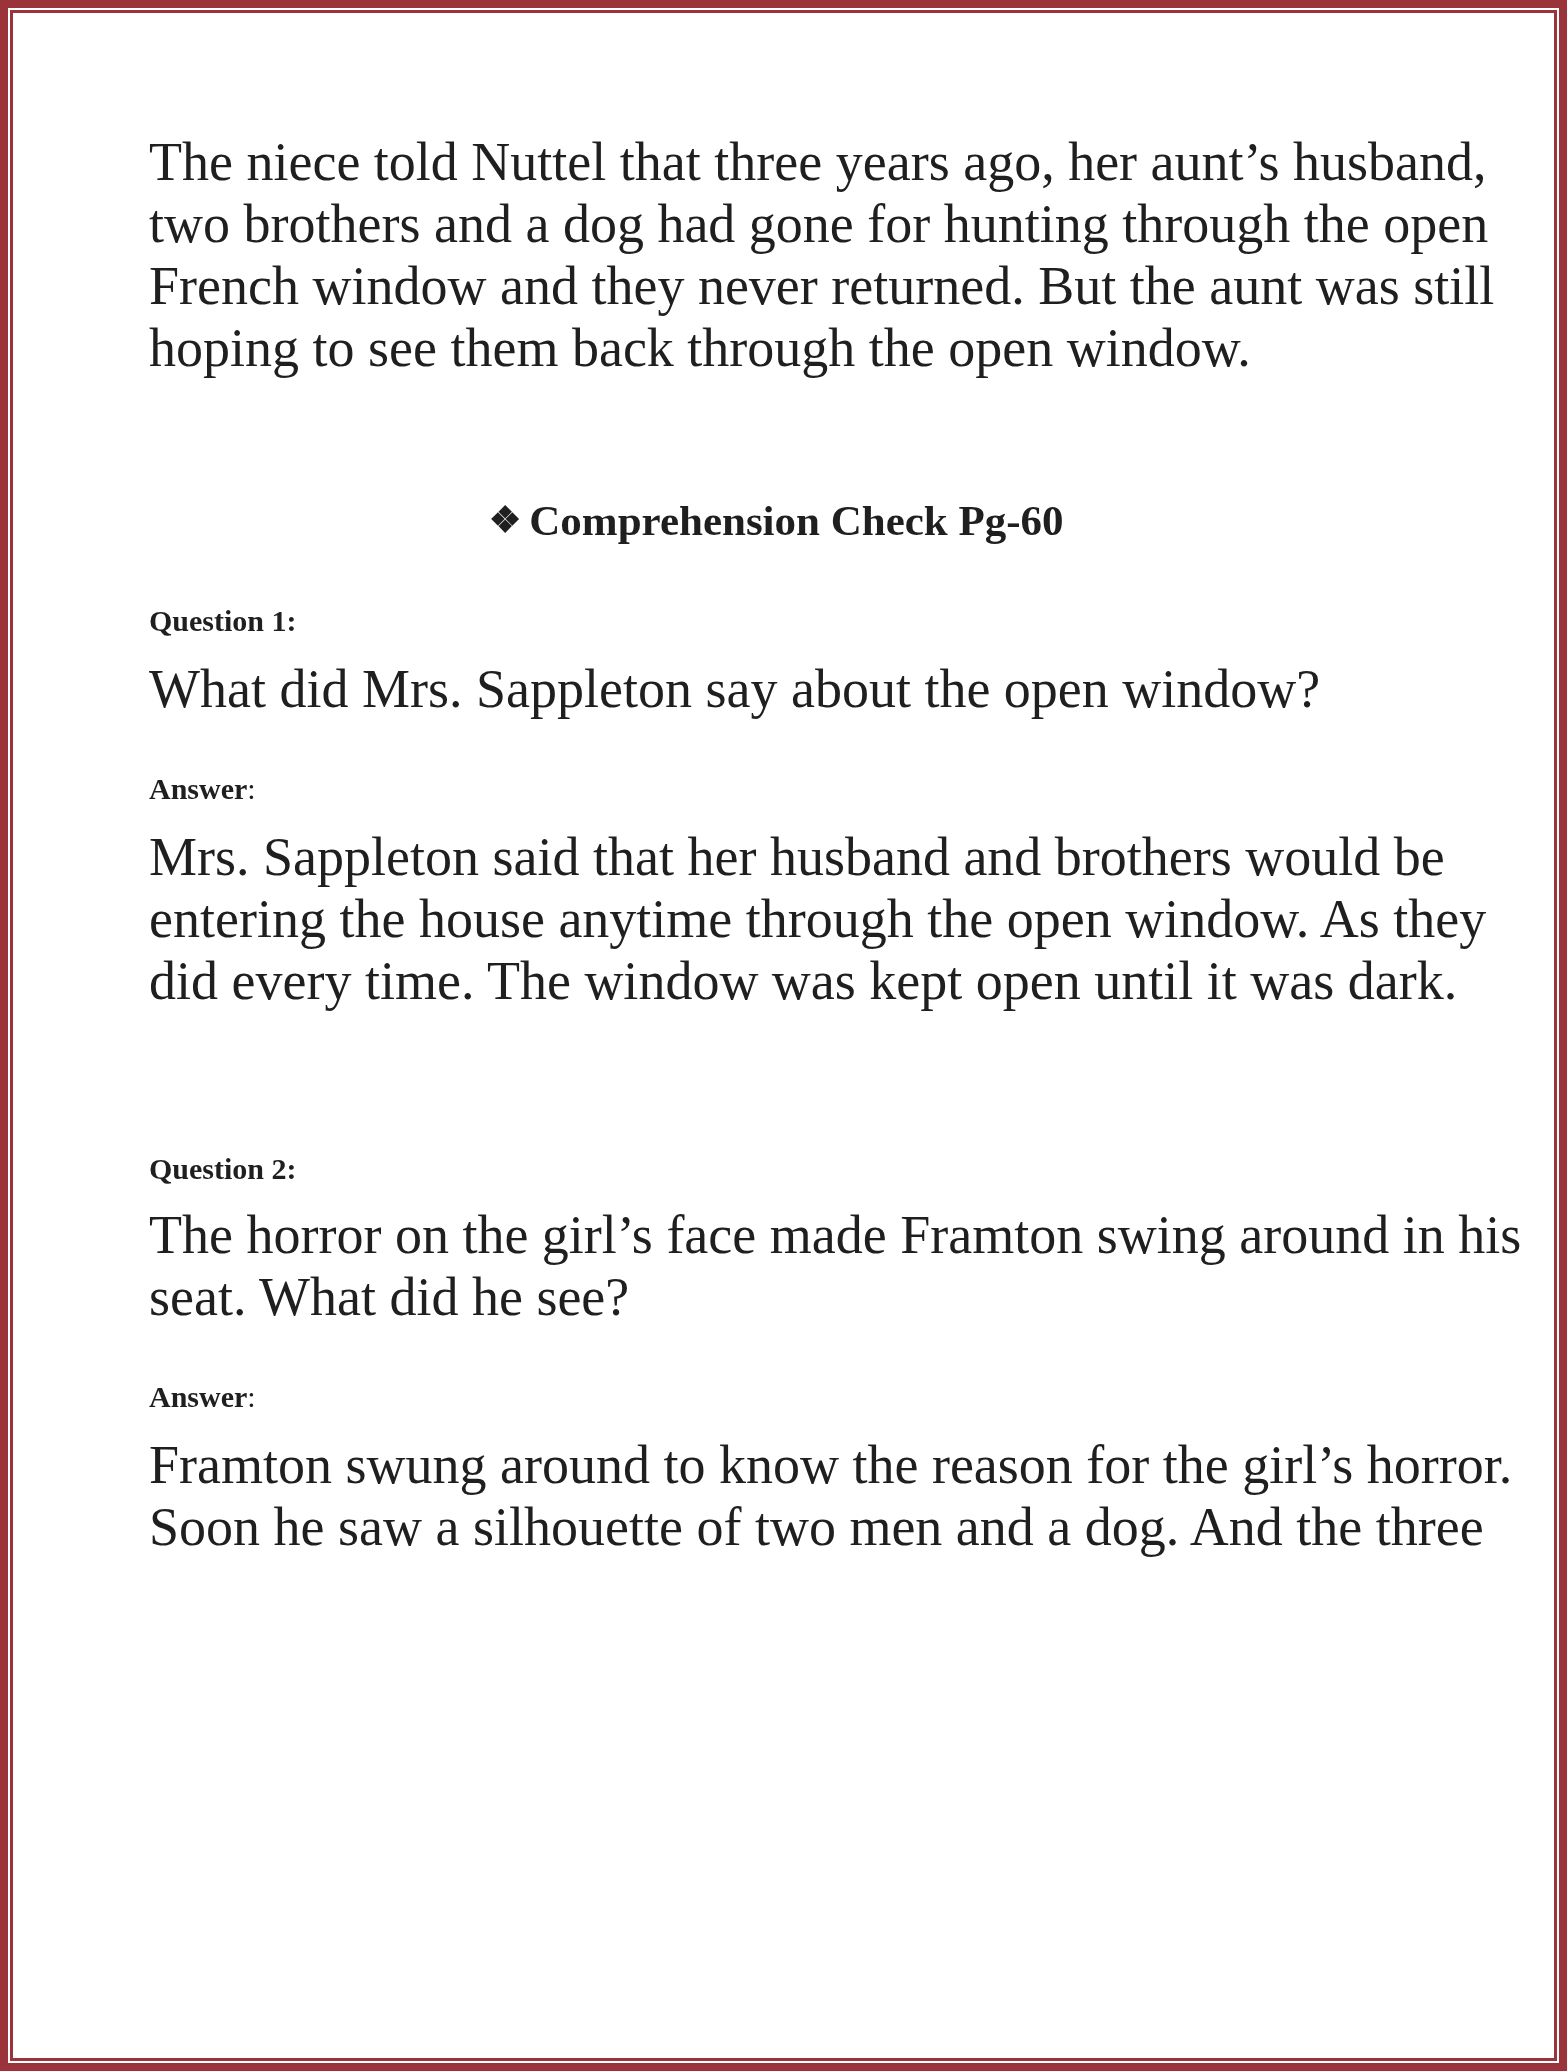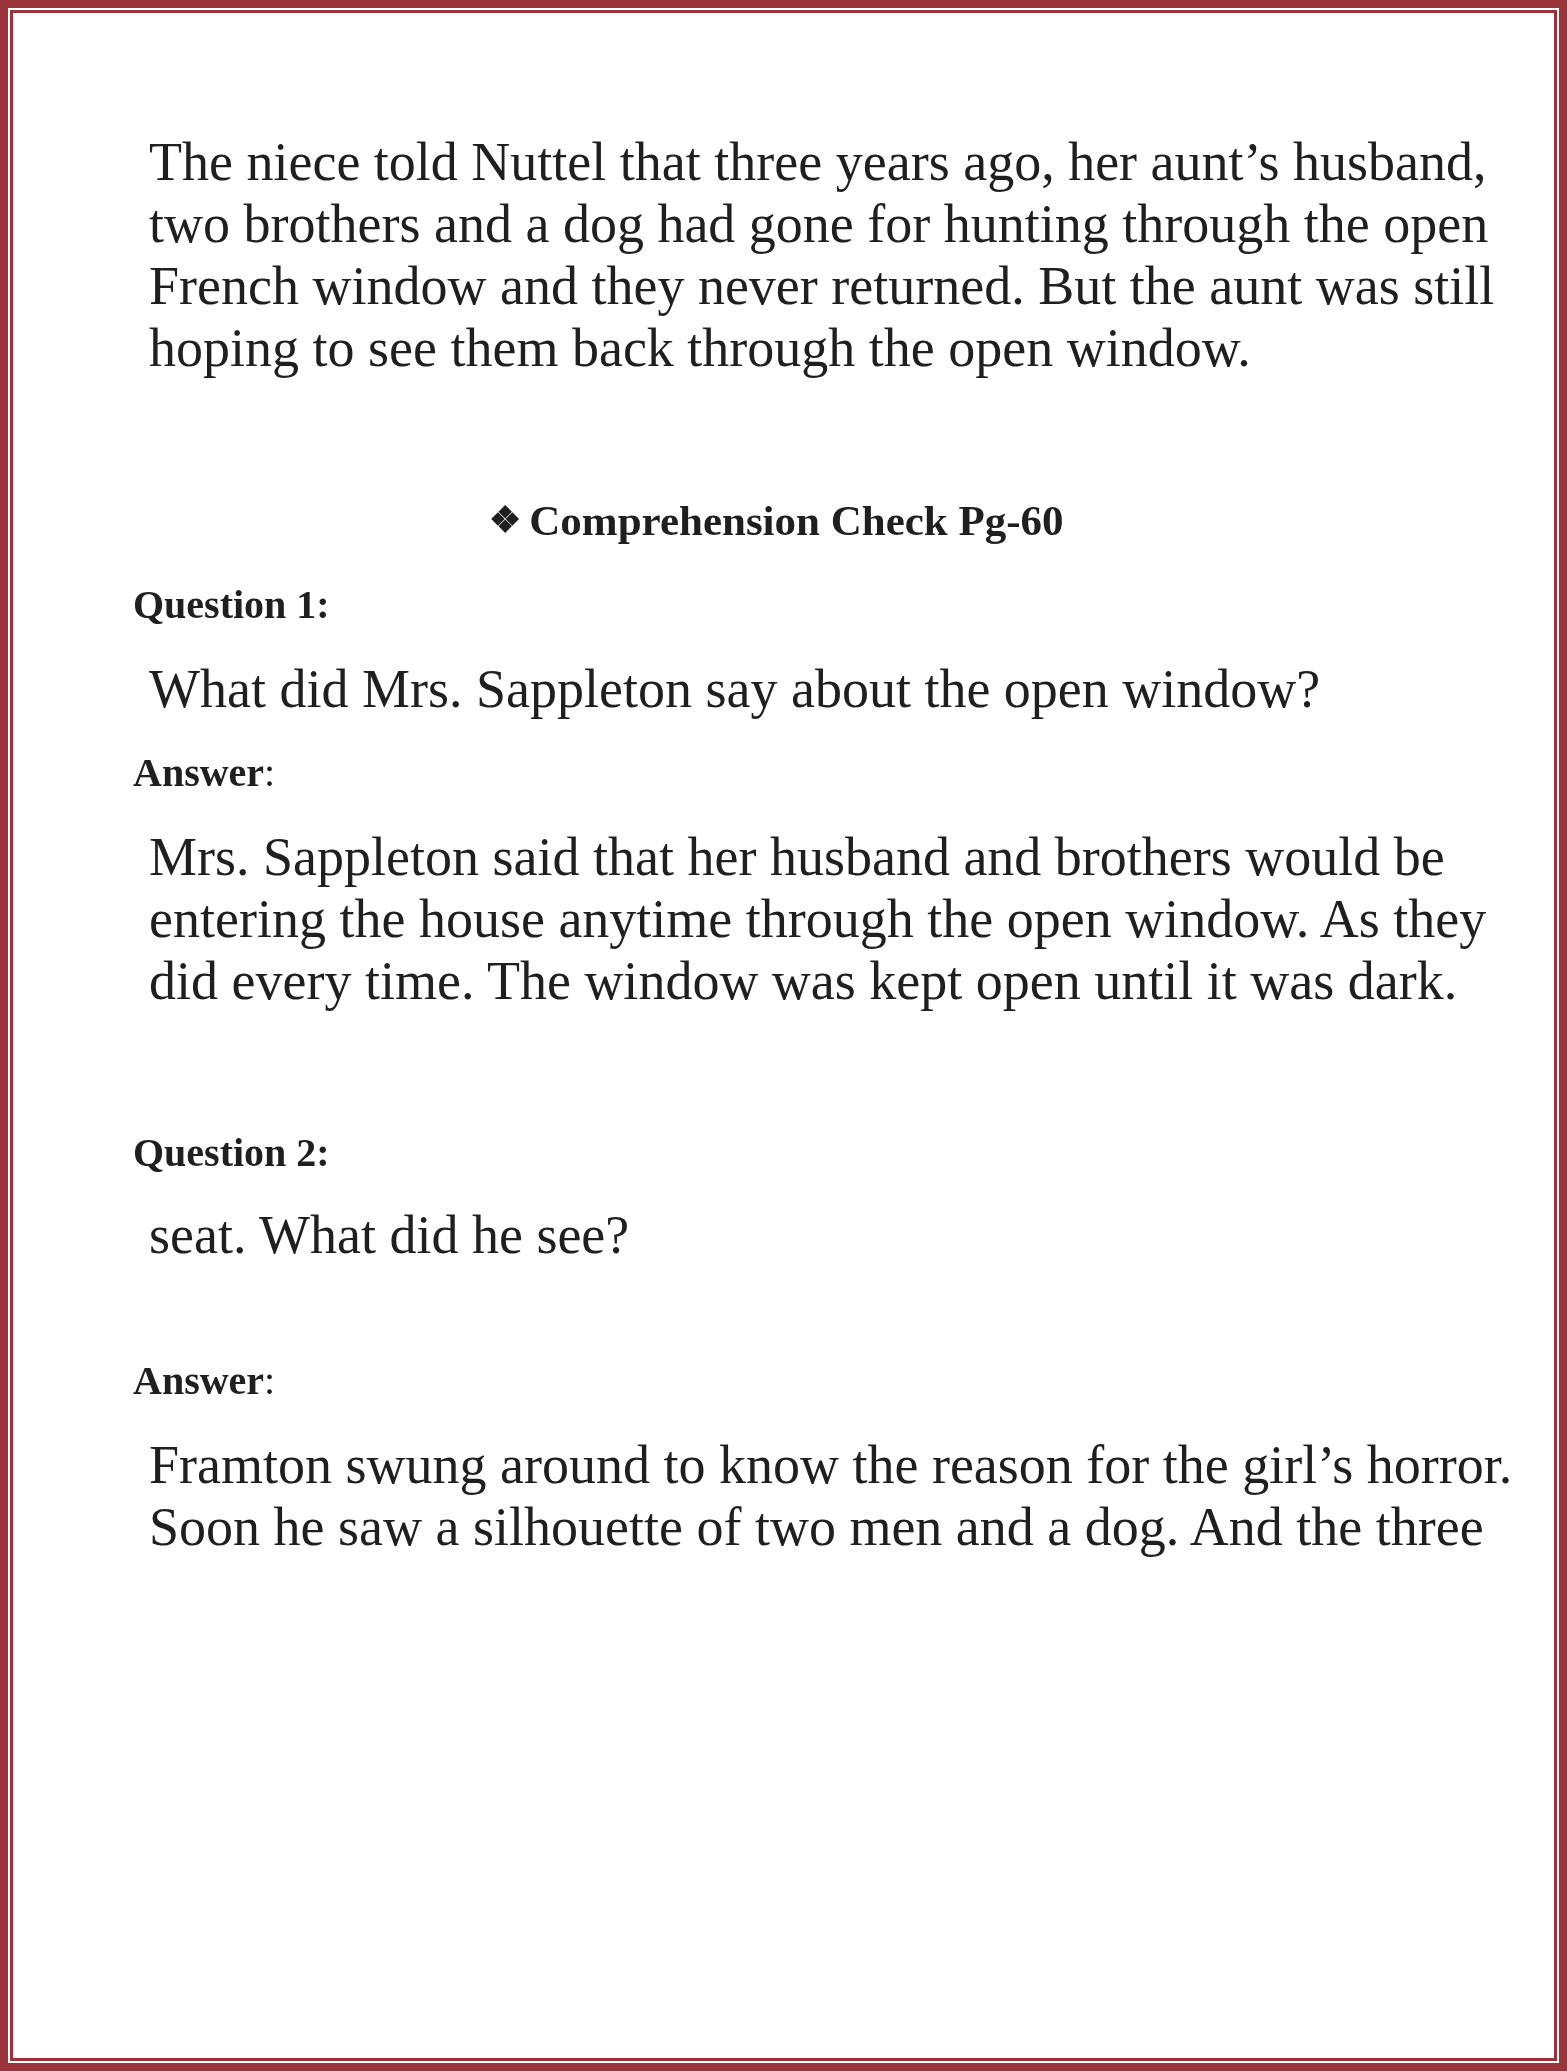--- a/index.html
+++ b/index.html
@@ -40,24 +40,24 @@
       left: 16px;
       font-size: 54px;
       line-height: 62px;
       margin: 0;
       white-space: nowrap;
     }
     .para .line { display: block; }
     .heading {
       position: absolute;
       left: 0;
-      font-size: 40px;
+      font-size: 30px;
       font-weight: bold;
       line-height: 62px;
-      margin: 0;
+      margin: 16px;
       white-space: nowrap;
     }
     .section-title {
       position: absolute;
       left: 340px;
       top: 490px;
       font-size: 43px;
       font-weight: bold;
       line-height: 62px;
       white-space: nowrap;
@@ -102,20 +102,21 @@
 
   <p class="para" style="top:826px;">
     <span class="line">Mrs. Sappleton said that her husband and brothers would be</span>
     <span class="line">entering the house anytime through the open window. As they</span>
     <span class="line">did every time. The window was kept open until it was dark.</span>
   </p>
 
   <h3 class="heading" style="top:1122px;">Question 2:</h3>
 
   <p class="para" style="top:1204px;">
+    <span class="line">The horror on the girl’s face made Framton swing around in his</span>
     <span class="line">seat. What did he see?</span>
   </p>
 
   <div class="heading answer-label" style="top:1350px;">
     <span>Answer</span><span class="colon">:</span>
   </div>
 
   <p class="para" style="top:1434px;">
     <span class="line">Framton swung around to know the reason for the girl’s horror.</span>
     <span class="line">Soon he saw a silhouette of two men and a dog. And the three</span>

